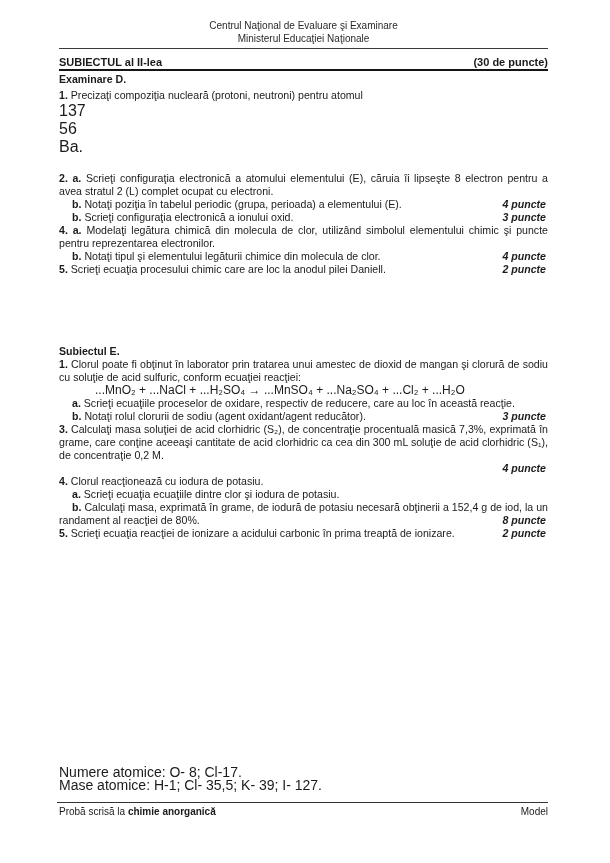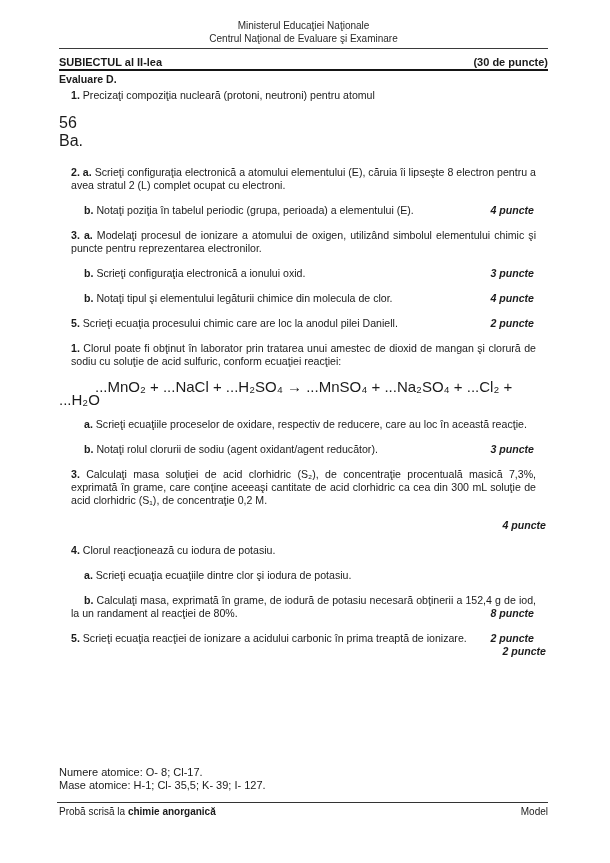--- a/index.html
+++ b/index.html
@@ -6,99 +6,100 @@
   .page{position:relative;width:610px;height:863px;background:#ffffff;overflow:hidden;
         font-family:"Liberation Sans","DejaVu Sans",sans-serif;color:#1b1b1b;}
   .content{position:absolute;left:59px;top:0;width:489px;}
   .hdr{text-align:center;font-size:10px;line-height:12.5px;padding-top:20px;color:#2a2a2a;}
   .hdr-rule{border-bottom:1.5px solid #3a3a3a;margin-top:3px;}
   .titlerow{display:flex;justify-content:space-between;align-items:flex-start;
             font-weight:bold;font-size:11px;line-height:14px;margin-top:6px;
             border-bottom:2px solid #151515;}
   .sechead{font-weight:bold;font-size:10.6px;line-height:13px;margin-top:2px;}
   .gap-e{margin-top:69px;}
-  p.item{margin:12px;font-size:10.6px;line-height:13px;text-align:justify;position:relative;}
+  p.item{margin:0;font-size:10.6px;line-height:13px;text-align:justify;position:relative;}
   p.sub{text-indent:13px;}
   p.first{margin-top:3px;}
   .num{font-weight:bold;}
   .pts{position:absolute;right:2px;bottom:0;font-weight:bold;font-style:italic;
        font-size:10.6px;background:#fff;padding-left:4px;}
   .ptsline{margin:0;font-size:10.6px;line-height:13px;font-weight:bold;font-style:italic;text-align:right;padding-right:2px;}
-  .eq{margin:0;font-size:15px;line-height:13px;text-indent:36px;text-align:left;}
+  .eq{margin:0;font-size:12px;line-height:13px;text-indent:36px;text-align:left;}
   .iso{display:inline-block;font-size:6.4px;line-height:5.7px;vertical-align:-1.5px;
        text-align:right;font-weight:normal;}
-  .notes{position:absolute;left:59px;top:766px;font-size:11px;line-height:13px;}
+  .notes{position:absolute;left:59px;top:766px;font-size:14px;line-height:13px;}
   .foot-rule{position:absolute;left:57px;width:491px;top:802px;border-top:1.6px solid #333;}
   .foot-row{position:absolute;left:59px;width:489px;top:806px;display:flex;
             justify-content:space-between;font-size:10px;line-height:12px;}
   .foot-bold{font-weight:bold;}
   .pageno{position:absolute;left:0;width:610px;top:867px;text-align:center;font-size:12px;line-height:12px;}
 </style>
 </head>
 <body>
 
 <div class="page">
 
   <div class="content">
 
     <div class="hdr">
+      <div>Centrul Naţional de Evaluare şi Examinare</div>
       <div>Ministerul Educaţiei Naţionale</div>
-      <div>Centrul Naţional de Evaluare şi Examinare</div>
     </div>
     <div class="hdr-rule"></div>
 
     <div class="titlerow">
       <span>SUBIECTUL al II-lea</span>
       <span>(30 de puncte)</span>
     </div>
 
-    <div class="sechead">Evaluare D.</div>
+    <div class="sechead">Examinare D.</div>
 
     <p class="item first">
       <span class="num">1.</span>
       <span>Precizaţi compoziţia nucleară (protoni, neutroni) pentru atomul</span>
-      <span class="iso"></span></p><div>56</div><span>Ba.</span>
+      <span class="iso"></span></p><div>137</div><div>56</div><span>Ba.</span>
       <span class="pts">2 puncte</span>
     <p></p>
 
     <p class="item">
       <span class="num">2. a.</span>
       <span>Scrieţi configuraţia electronică a atomului elementului (E), căruia îi lipseşte 8 electron pentru a avea stratul 2 (L) complet ocupat cu electroni.</span>
     </p>
 
     <p class="item sub">
       <span class="num">b.</span>
       <span>Notaţi poziţia în tabelul periodic (grupa, perioada) a elementului (E).</span>
       <span class="pts">4 puncte</span>
     </p>
 
-    <p class="item">
-      <span class="num">3. a.</span>
-      <span>Modelaţi procesul de ionizare a atomului de oxigen, utilizând simbolul elementului chimic şi puncte pentru reprezentarea electronilor.</span>
-    </p>
 
     <p class="item sub">
       <span class="num">b.</span>
       <span>Scrieţi configuraţia electronică a ionului oxid.</span>
       <span class="pts">3 puncte</span>
     </p>
 
+    <p class="item">
+      <span class="num">4. a.</span>
+      <span>Modelaţi legătura chimică din molecula de clor, utilizând simbolul elementului chimic şi puncte pentru reprezentarea electronilor.</span>
+    </p>
 
     <p class="item sub">
       <span class="num">b.</span>
       <span>Notaţi tipul şi elementului legăturii chimice din molecula de clor.</span>
       <span class="pts">4 puncte</span>
     </p>
 
     <p class="item">
       <span class="num">5.</span>
       <span>Scrieţi ecuaţia procesului chimic care are loc la anodul pilei Daniell.</span>
       <span class="pts">2 puncte</span>
     </p>
 
+    <div class="sechead gap-e">Subiectul E.</div>
 
     <p class="item">
       <span class="num">1.</span>
       <span>Clorul poate fi obţinut în laborator prin tratarea unui amestec de dioxid de mangan şi clorură de sodiu cu soluţie de acid sulfuric, conform ecuaţiei reacţiei:</span>
     </p>
 
     <p class="eq">...MnO₂ + ...NaCl + ...H₂SO₄ → ...MnSO₄ + ...Na₂SO₄ + ...Cl₂ + ...H₂O</p>
 
     <p class="item sub">
       <span class="num">a.</span>

